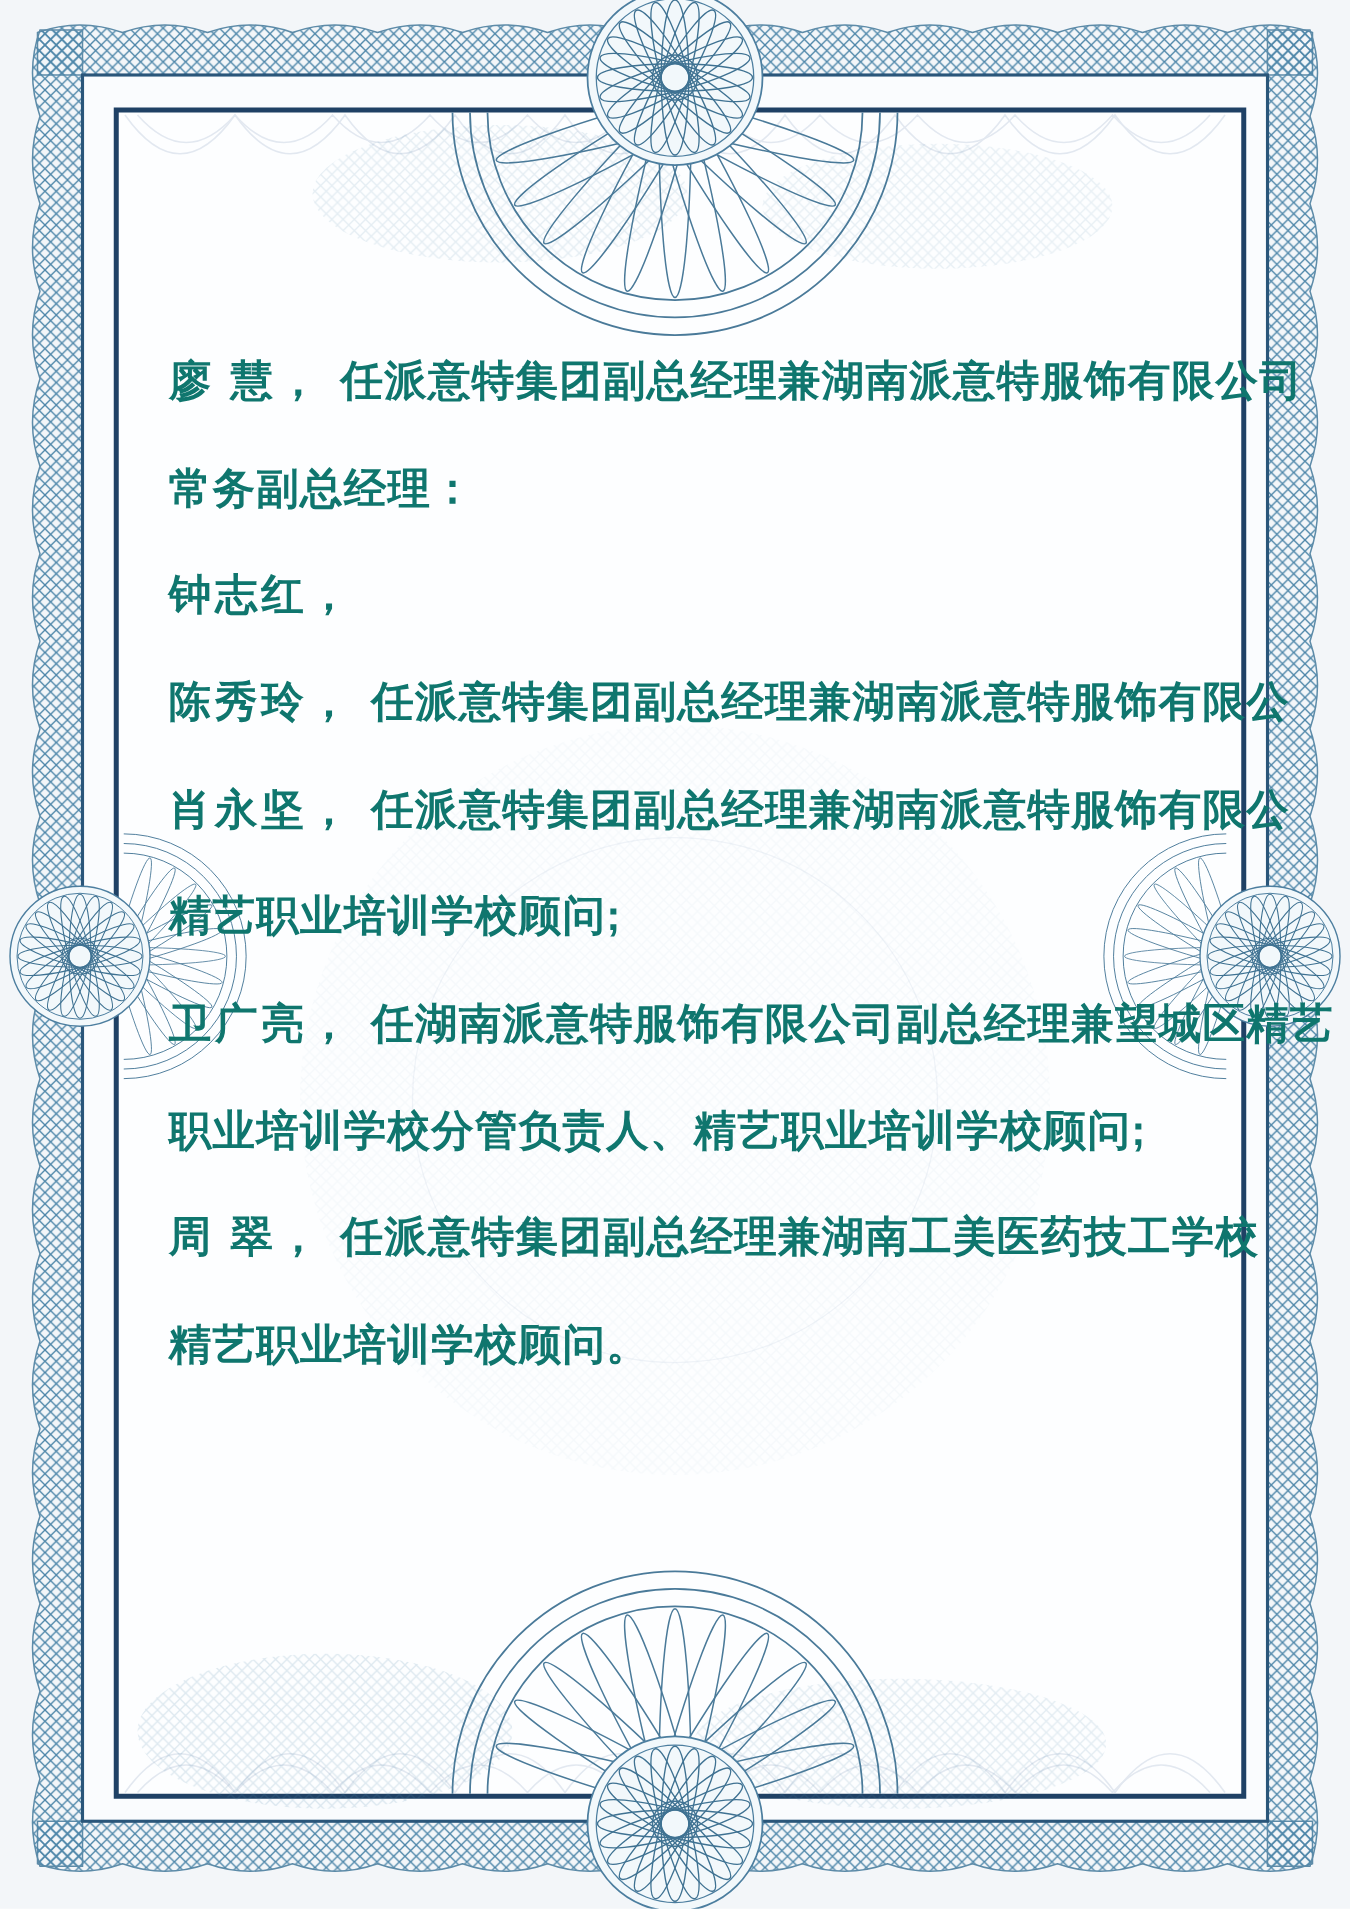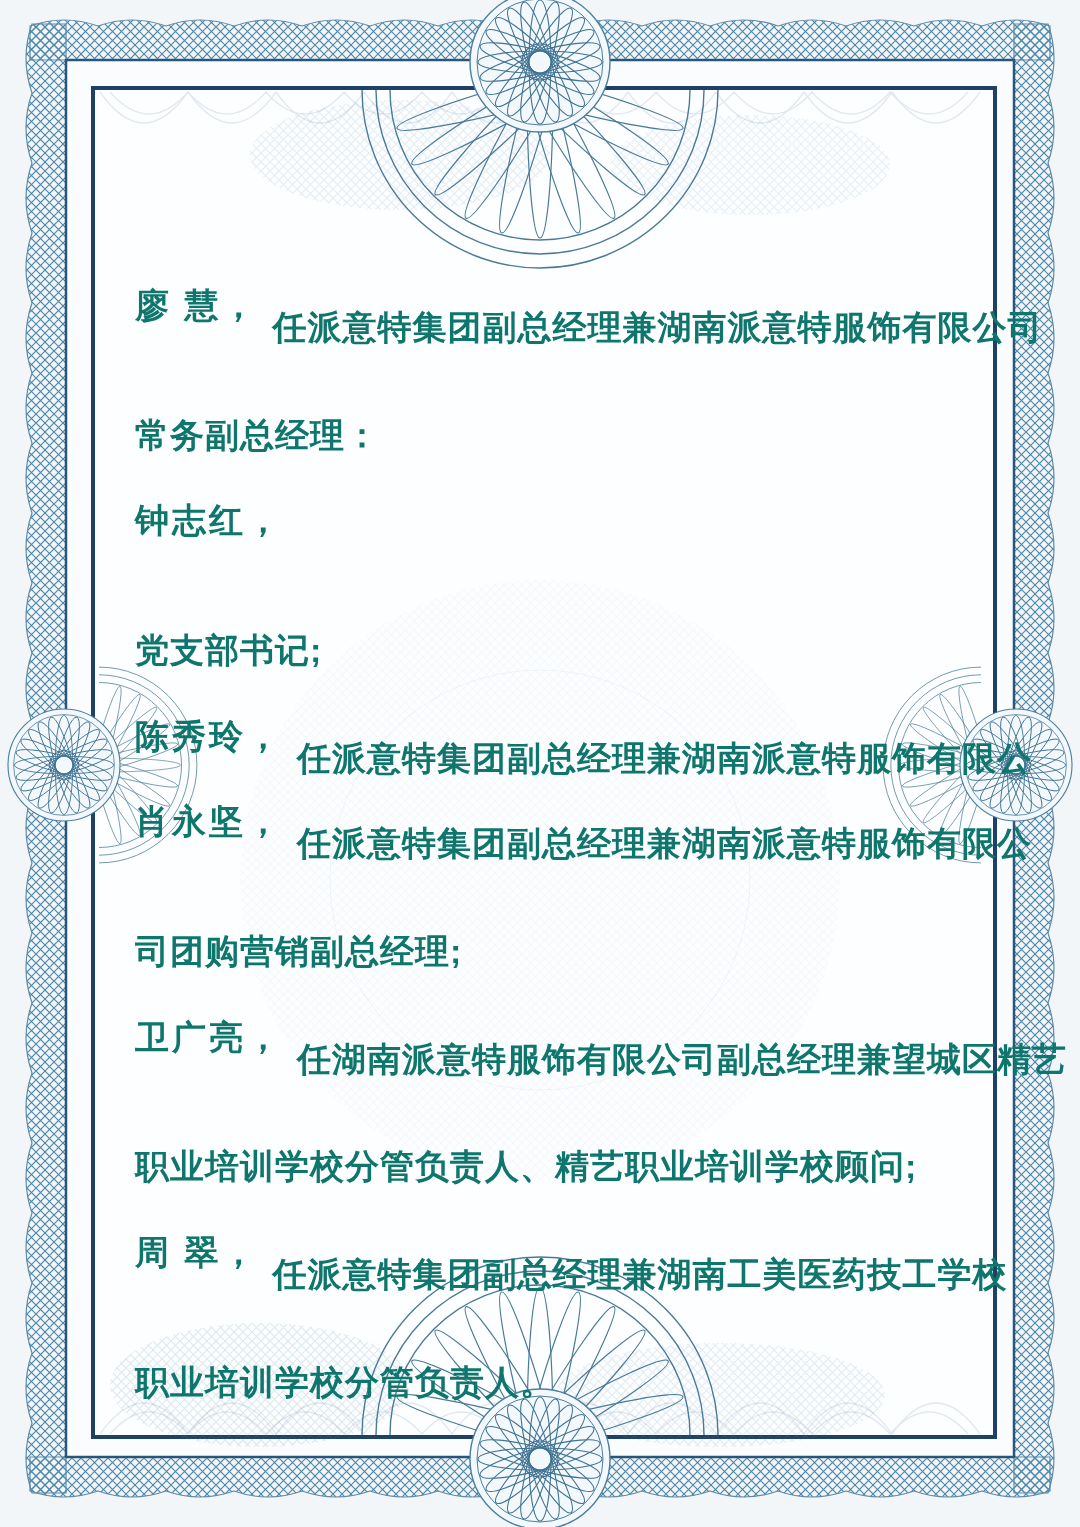--- a/index.html
+++ b/index.html
@@ -10,21 +10,21 @@
   }
   .art{position:absolute;left:0;top:0;width:1080px;height:1527px;pointer-events:none;}
   .content{
     position:absolute;left:135px;top:262px;width:830px;
     color:#0f766e;font-size:34px;line-height:1;
     letter-spacing:1px;
   }
   .line{height:85.7px;display:flex;align-items:center;white-space:nowrap;}
   .nm{font-weight:700;letter-spacing:3px;}
   .cm{font-weight:700;margin-right:16px;}
-  .tx{font-weight:600;margin-top:44px;}
+  .tx{font-weight:600;}
 </style>
 </head>
 <body>
 
 <svg class="art" viewBox="0 0 1080 1527" xmlns="http://www.w3.org/2000/svg">
   <defs>
     <pattern id="mesh" width="18" height="18" patternUnits="userSpaceOnUse">
       <path d="M0,9 L9,0 L18,9 L9,18 Z M0,0 L18,18 M18,0 L0,18" stroke="#4d86a9" stroke-width="1.1" fill="none"></path>
     </pattern>
     <clipPath id="lowhalf">
@@ -123,51 +123,50 @@
         <span class="tx">任派意特集团副总经理兼湖南派意特服饰有限公司</span>
     </div>
     <div class="line tx">常务副总经理：</div>
   </section>
 
   <section>
     <div class="line">
       <span class="nm">钟志红</span>
         <span class="cm">，</span>
     </div>
-    <div class="line tx">党支部书记;</div>
   </section>
 
   <section>
     <div class="line">
       <span class="nm">陈秀玲</span>
         <span class="cm">，</span>
         <span class="tx">任派意特集团副总经理兼湖南派意特服饰有限公</span>
     </div>
   </section>
 
   <section>
     <div class="line">
       <span class="nm">肖永坚</span>
         <span class="cm">，</span>
         <span class="tx">任派意特集团副总经理兼湖南派意特服饰有限公</span>
     </div>
-    <div class="line tx">司团购营销副总经理;</div>
+    <div class="line tx">精艺职业培训学校顾问;</div>
   </section>
 
   <section>
     <div class="line">
       <span class="nm">卫广亮</span>
         <span class="cm">，</span>
         <span class="tx">任湖南派意特服饰有限公司副总经理兼望城区精艺</span>
     </div>
     <div class="line tx">职业培训学校分管负责人、精艺职业培训学校顾问;</div>
   </section>
 
   <section>
     <div class="line">
       <span class="nm">周 翠</span>
         <span class="cm">，</span>
         <span class="tx">任派意特集团副总经理兼湖南工美医药技工学校</span>
     </div>
-    <div class="line tx">职业培训学校分管负责人。</div>
+    <div class="line tx">精艺职业培训学校顾问。</div>
   </section>
 
 </main>
 
 </body></html>

